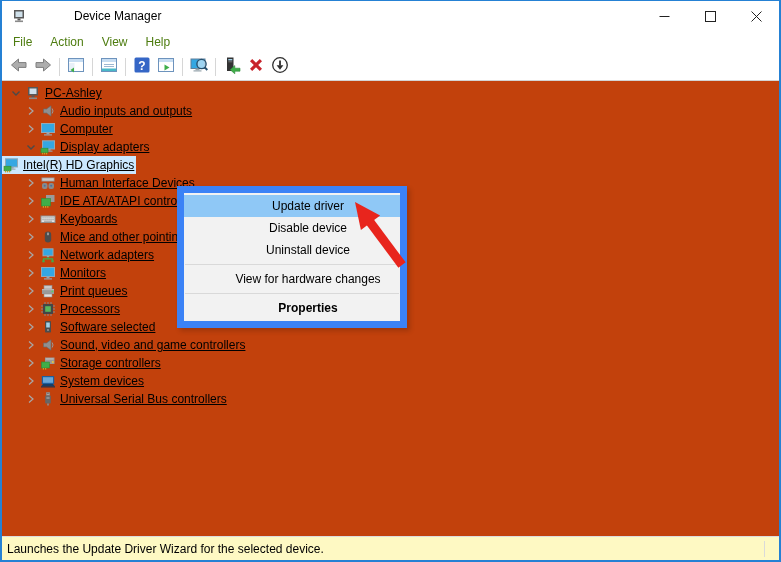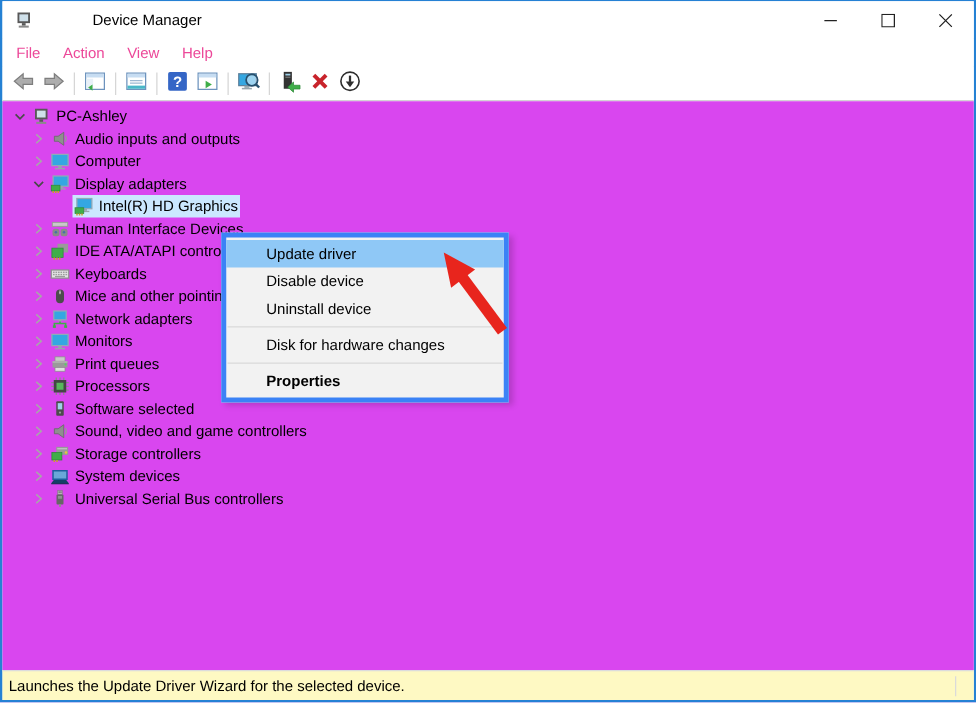--- a/index.html
+++ b/index.html
@@ -11,42 +11,42 @@
     display:flex; flex-direction:column; background:#fff;
   }
   
   .titlebar { height:30px; display:flex; align-items:center; flex-shrink:0; background:#fff;gap:40px; }
   .title-icon { width:16px; height:16px; margin:0 7px 0 9px; flex-shrink:0; }
   .title-text { font-size:12px; color:#000; }
   .win-controls { margin-left:auto; display:flex; height:100%; }
   .win-btn { width:46px; height:100%; display:flex; align-items:center; justify-content:center; background:transparent; border:none; cursor:default; }
   
   .menubar { height:22px; display:flex; align-items:center; padding-left:2px; flex-shrink:0; background:#fff; }
-  .menu-item { font-size:12px; color:#ec4899; padding:3px 9px; }
+  .menu-item { font-size:12px; color:#4d7c0f; padding:3px 9px; }
   
   .toolbar { height:28px; display:flex; align-items:center; padding-left:5px;
     border-bottom:1px solid #d4d4d4; flex-shrink:0; background:#fff; }
   .tbtn { width:22px; height:22px; display:flex; align-items:center; justify-content:center;
     background:transparent; border:none; padding:0; margin:0 1px; }
   .tsep { width:1px; height:18px; background:#d6d6d6; margin:0 4px; }
   
-  .content { position:relative; flex:1; background:#d946ef; overflow:hidden; }
+  .content { position:relative; flex:1; background:#c2410c; overflow:hidden;text-decoration:underline; }
   .tree { padding-top:3px; }
   .tree-row { height:18px; display:flex; align-items:center; font-size:12px; color:#000; white-space:nowrap; }
   .tree-row.lvl0 { padding-left:6px; }
   .tree-row.lvl1 { padding-left:21px; }
-  .tree-row.lvl2 { padding-left:56px; }
+  .tree-row.lvl2 { }
   .chev { width:16px; height:16px; display:inline-flex; align-items:center; justify-content:center; flex-shrink:0; }
   .ticon { width:17px; height:16px; display:inline-flex; align-items:center; justify-content:center; flex-shrink:0; margin-right:4px; }
   .tsel { display:inline-flex; align-items:center; padding:1px 2px 1px 0; }
   .tsel.selected { background:#cbe8ff; }
   
   .ctx-menu { position:absolute; left:175px; top:105px; width:230px;
-    background:#f2f2f2; border:4px solid #3b82f6; padding:2px 0;
-    box-shadow:3px 3px 5px rgba(0,0,0,0.18); z-index:5; }
+    background:#f2f2f2; border:7px solid #3b82f6; padding:2px 0;
+    box-shadow:3px 3px 5px rgba(0,0,0,0.18); z-index:5;text-align:center; }
   .mitem { height:22px; line-height:22px; font-size:12px; color:#000; padding-left:32px; }
   .mitem.hl { background:#8fc8f6; }
   .mitem.bold { font-weight:bold; }
   .msep { height:1px; background:#d9d9d9; margin:3px 1px; }
   
   .statusbar { height:24px; background:#fef9c3; border-top:1px solid #dcdcdc;
     display:flex; align-items:center; padding-left:5px; flex-shrink:0; }
   .status-text { font-size:12px; color:#000; }
   .grip { margin-left:auto; width:1px; height:16px; background:#dadada; margin-right:14px; }
   
@@ -523,21 +523,21 @@
             <span>Universal Serial Bus controllers</span>
           </span>
         </div>
       </div>
 
     <div class="ctx-menu">
         <div class="mitem hl">Update driver</div>
         <div class="mitem">Disable device</div>
         <div class="mitem">Uninstall device</div>
         <div class="msep"></div>
-        <div class="mitem">Disk for hardware changes</div>
+        <div class="mitem">View for hardware changes</div>
         <div class="msep"></div>
         <div class="mitem bold">Properties</div>
       </div>
 
     <svg class="arrow-overlay" width="777" height="455" viewBox="0 0 777 455">
       <line x1="400" y1="184" x2="368" y2="141" stroke="#e8251d" stroke-width="9"></line>
       <polygon points="353,121 378.1,134.5 358.9,149.1" fill="#e8251d"></polygon>
     </svg>
   </div>
 

